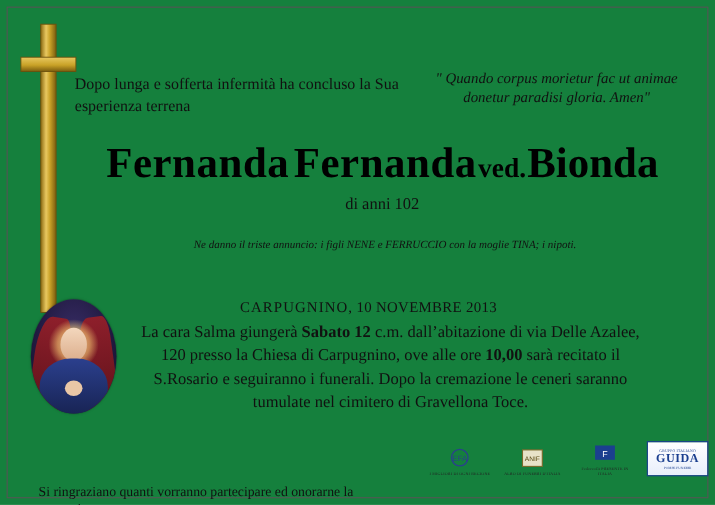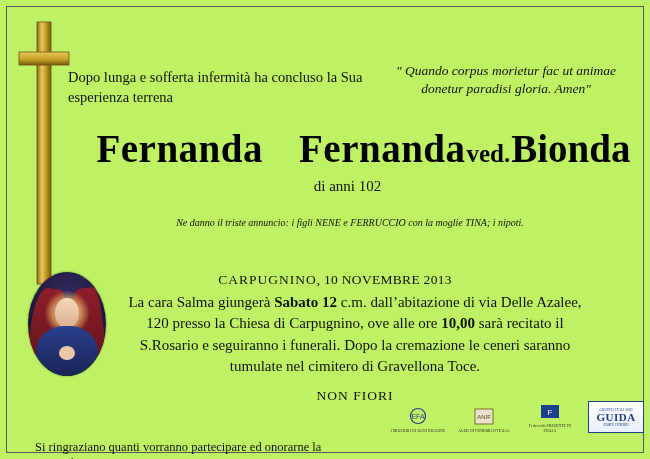--- a/index.html
+++ b/index.html
@@ -7,21 +7,21 @@
     padding: 0;
     background: #ffffff;
   }
   body {
     font-family: "Liberation Serif", serif;
   }
   .page {
     position: relative;
     width: 650px;
     height: 459px;
-    background: #bef264;
+    background: #15803d;
     overflow: hidden;
   }
   .border-frame {
     position: absolute;
     left: 6px;
     top: 6px;
     right: 6px;
     bottom: 6px;
     border: 1px solid #555;
     box-sizing: border-box;
@@ -67,21 +67,20 @@
     top: 126px;
     width: 575px;
     text-align: center;
     white-space: nowrap;
     color: #000;
   }
   .name-main {
     font-size: 39px;
     font-weight: bold;
     letter-spacing: 0.5px;
-    margin-left: 32px;
   }
   .name-ved {
     font-size: 25px;
     font-weight: bold;
     padding: 0 1px;
   }
   .name-sur2 {
     font-size: 39px;
     font-weight: bold;
   }
@@ -338,21 +337,20 @@
       <div class="face"></div>
       <div class="body"></div>
       <div class="hands"></div>
     </div>
   </div>
 
   <div class="service">
     <span>La cara Salma giungerà </span><b>Sabato 12</b><span> c.m. dall’abitazione di via Delle Azalee, 120 presso la Chiesa di Carpugnino, ove alle ore </span><b>10,00</b><span> sarà recitato il S.Rosario e seguiranno i funerali. Dopo la cremazione le ceneri saranno tumulate nel cimitero di Gravellona Toce.</span>
   </div>
 
-  <div class="nonfiori">NON FIORI</div>
 
   <div class="thanks">Si ringraziano quanti vorranno partecipare ed onorarne la memoria.</div>
 
   <div class="logos">
     <div class="logo-box">
       <div class="logo-mark">
         <svg width="24" height="20" viewBox="0 0 24 20">
           <circle cx="12" cy="9" r="7.5" fill="none" stroke="#2b3f8d" stroke-width="1.2"></circle>
           <text x="12" y="12" font-size="7" text-anchor="middle" fill="#2b3f8d" font-family="Liberation Sans, sans-serif">EFA</text>
         </svg>

